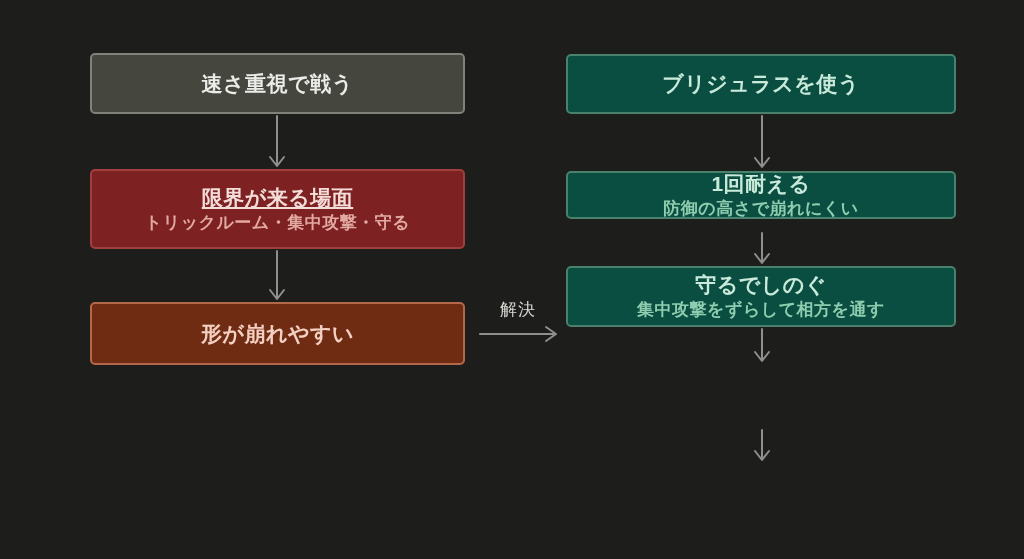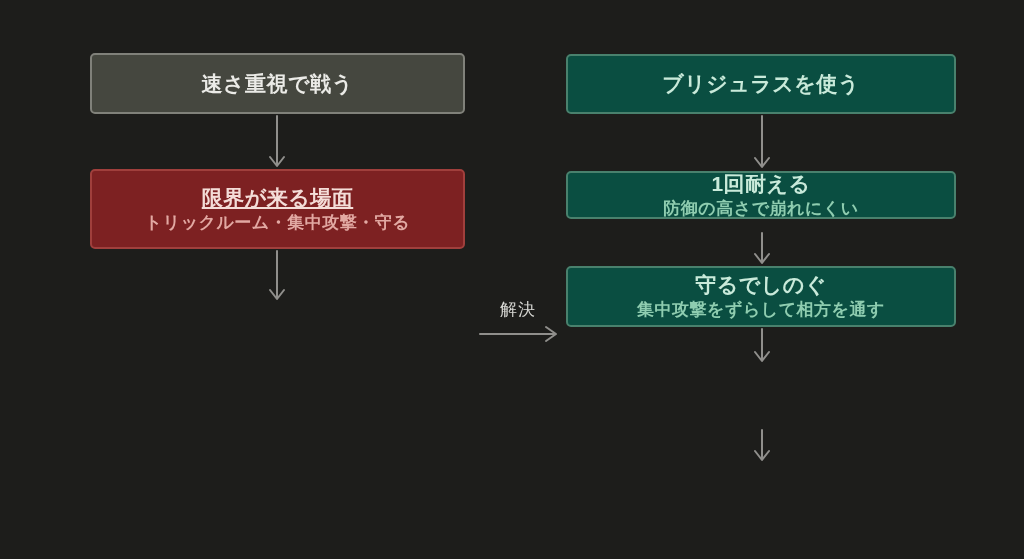--- a/index.html
+++ b/index.html
@@ -124,20 +124,23 @@
 
   <div class="node l1 theme-gray">
     <div class="title">速さ重視で戦う</div>
   </div>
 
   <div class="node l2 theme-red">
     <div class="title">限界が来る場面</div>
     <div class="subtitle">トリックルーム・集中攻撃・守る</div>
   </div>
 
+  <div class="node l3 theme-brown">
+    <div class="title">形が崩れやすい</div>
+  </div>
 
   <div class="node r1 theme-green">
     <div class="title">ブリジュラスを使う</div>
   </div>
 
   <div class="node r2 theme-green">
     <div class="title">1回耐える</div>
     <div class="subtitle">防御の高さで崩れにくい</div>
   </div>
 

